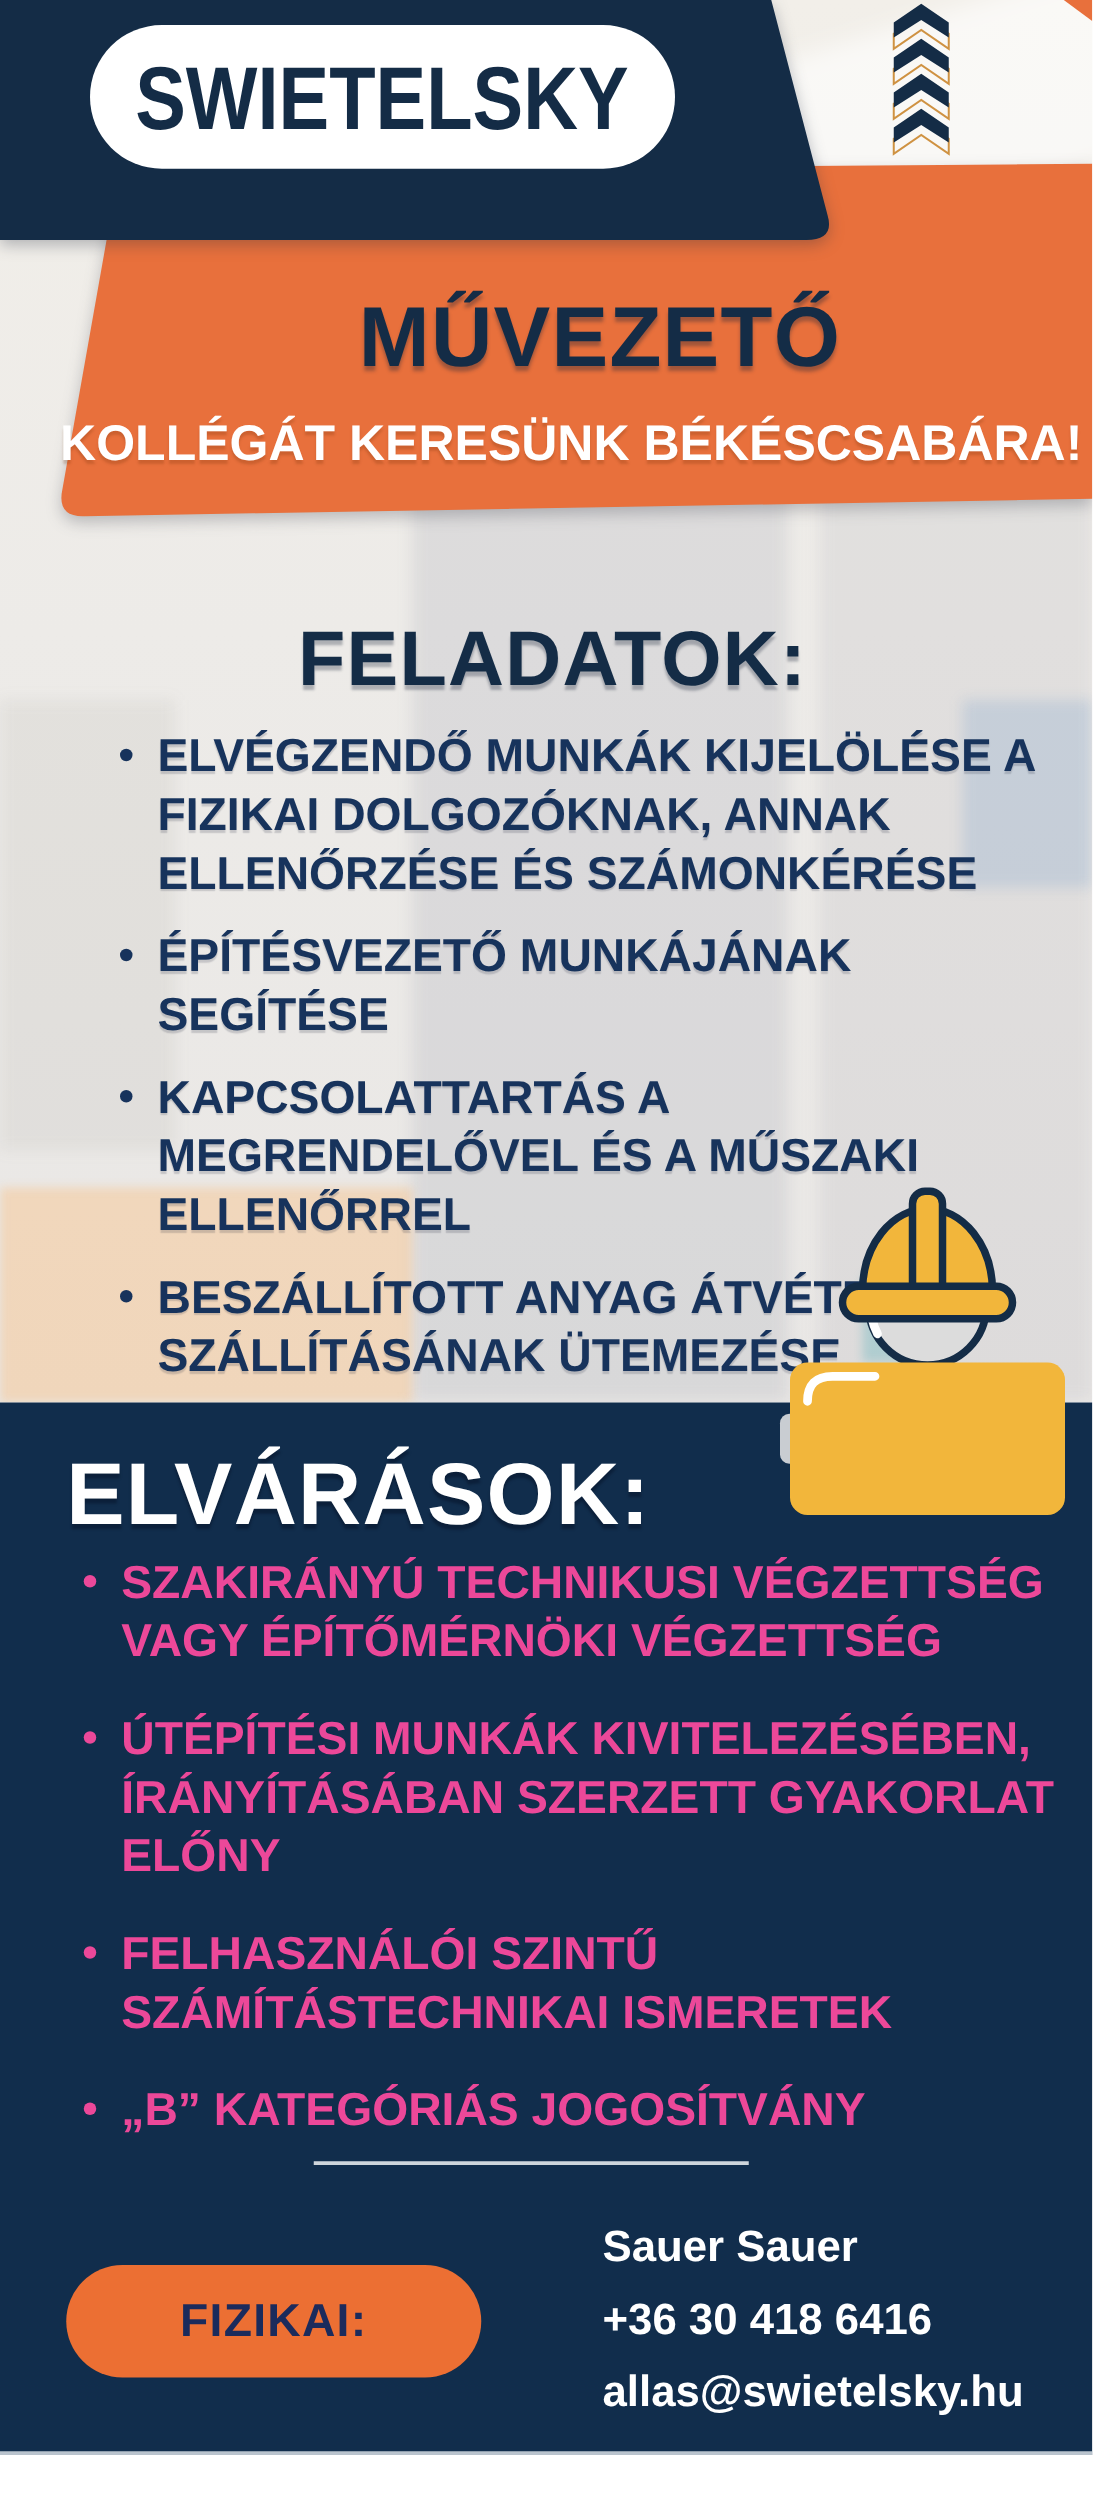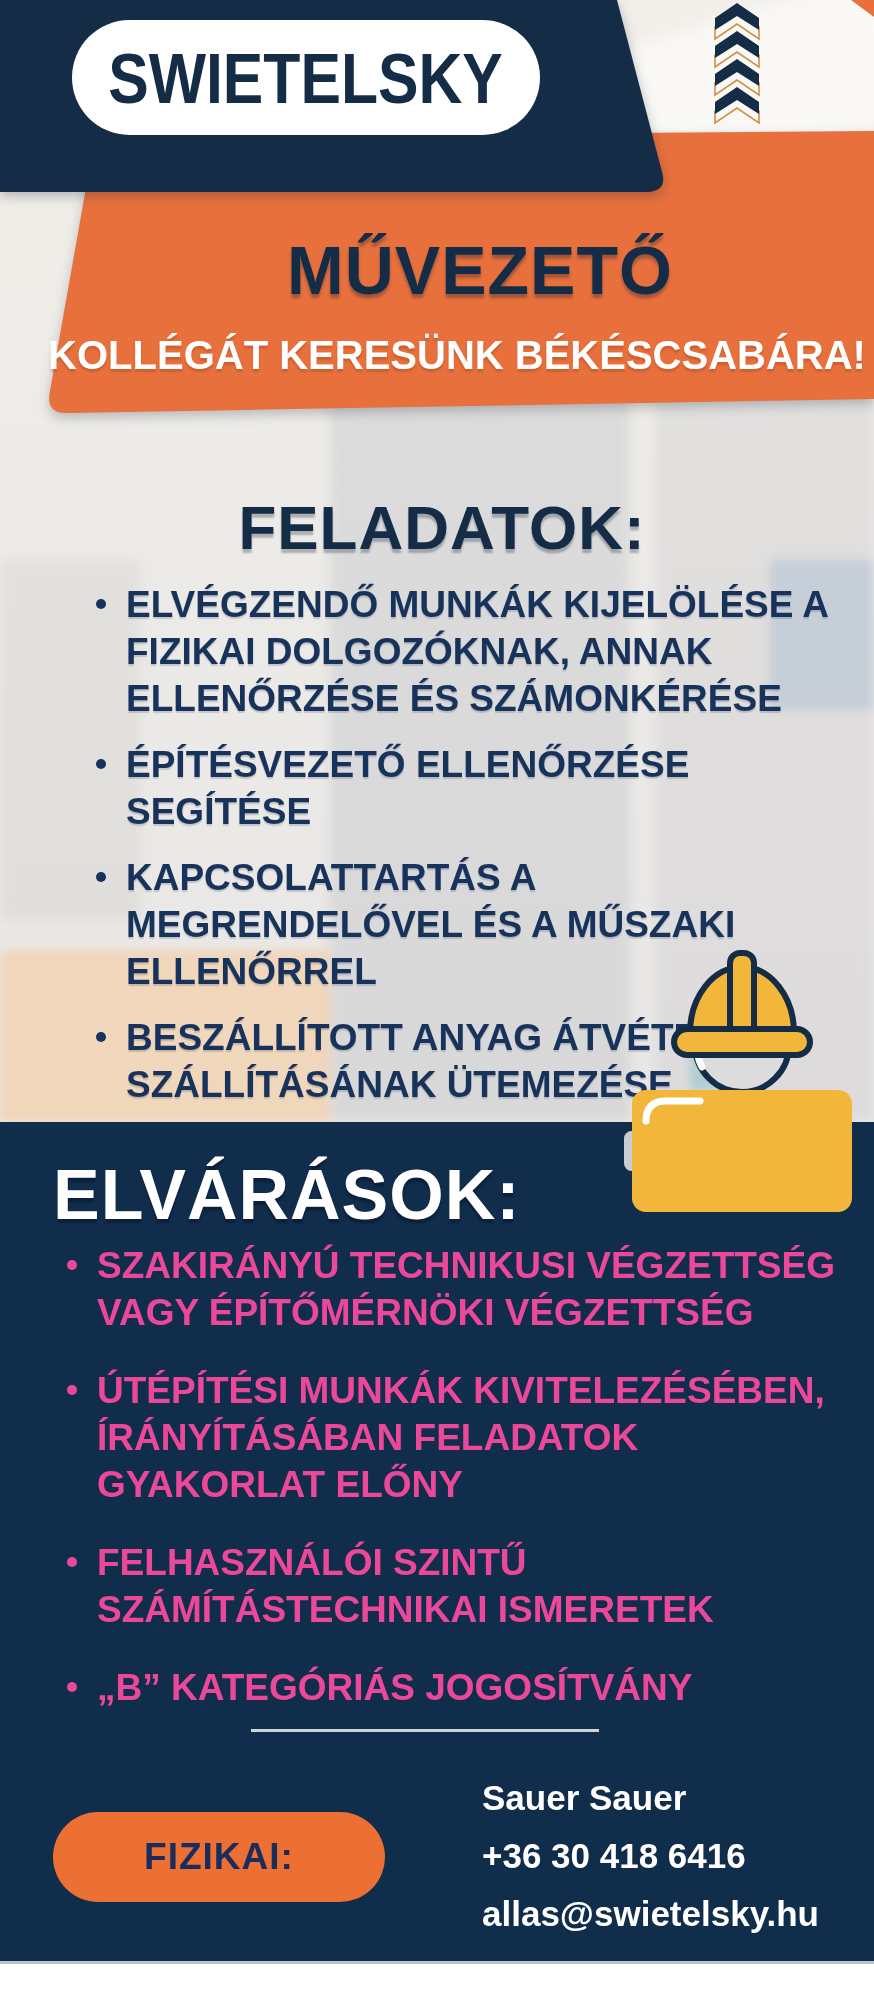--- a/index.html
+++ b/index.html
@@ -136,29 +136,29 @@
   <div class="logo-pill">
     <span class="logo-text">SWIETELSKY</span>
   </div>
 
   <div class="hero-title">MŰVEZETŐ</div>
   <div class="hero-sub">KOLLÉGÁT KERESÜNK BÉKÉSCSABÁRA!</div>
 
   <div class="tasks-heading">FELADATOK:</div>
   <ul class="flyer-list tasks-list">
       <li>ELVÉGZENDŐ MUNKÁK KIJELÖLÉSE A FIZIKAI DOLGOZÓKNAK, ANNAK ELLENŐRZÉSE ÉS SZÁMONKÉRÉSE</li>
-      <li>ÉPÍTÉSVEZETŐ ELLENŐRZÉSE SEGÍTÉSE</li>
+      <li>ÉPÍTÉSVEZETŐ MUNKÁJÁNAK SEGÍTÉSE</li>
       <li>KAPCSOLATTARTÁS A MEGRENDELŐVEL ÉS A MŰSZAKI ELLENŐRREL</li>
       <li>BESZÁLLÍTOTT ANYAG ÁTVÉTELE, SZÁLLÍTÁSÁNAK ÜTEMEZÉSE</li>
     </ul>
 
   <div class="req-heading">ELVÁRÁSOK:</div>
   <ul class="flyer-list req-list">
       <li>SZAKIRÁNYÚ TECHNIKUSI VÉGZETTSÉG VAGY ÉPÍTŐMÉRNÖKI VÉGZETTSÉG</li>
-      <li>ÚTÉPÍTÉSI MUNKÁK KIVITELEZÉSÉBEN, ÍRÁNYÍTÁSÁBAN FELADATOK GYAKORLAT ELŐNY</li>
+      <li>ÚTÉPÍTÉSI MUNKÁK KIVITELEZÉSÉBEN, ÍRÁNYÍTÁSÁBAN SZERZETT GYAKORLAT ELŐNY</li>
       <li>FELHASZNÁLÓI SZINTŰ SZÁMÍTÁSTECHNIKAI ISMERETEK</li>
       <li>„B” KATEGÓRIÁS JOGOSÍTVÁNY</li>
     </ul>
 
   <svg class="worker" width="234" height="270" viewBox="0 0 234 270" aria-hidden="true">
 
     <circle cx="122" cy="100" r="47" fill="#DCDCDC" stroke="#142C46" stroke-width="6"></circle>
     <path d="M82 122 A46 46 0 0 1 77 96" fill="none" stroke="#FFFFFF" stroke-width="7" stroke-linecap="round"></path>
 
     <path d="M70 92 L70 88 A52 66 0 0 1 174 88 L174 92 Z" fill="#F2B63B" stroke="#142C46" stroke-width="6" stroke-linejoin="round"></path>

